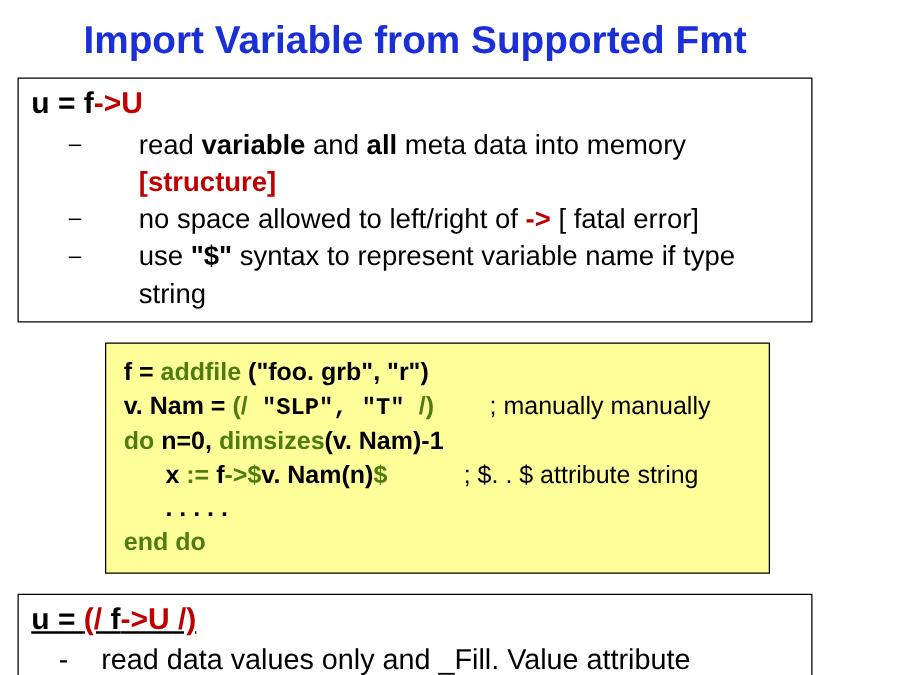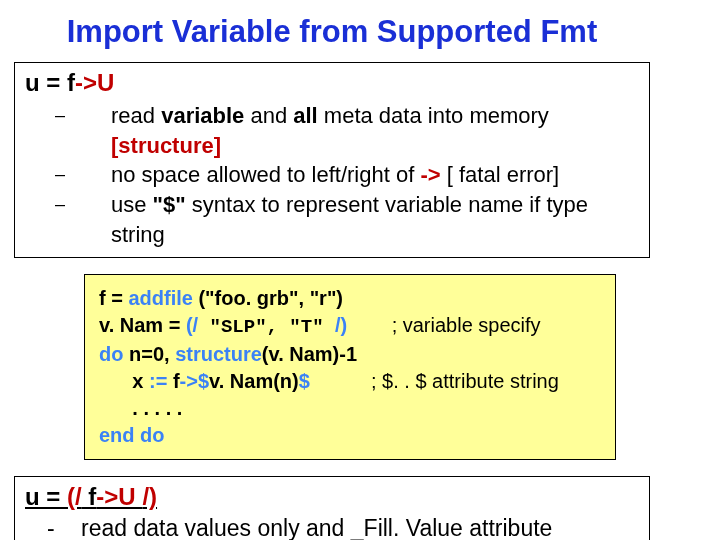--- a/index.html
+++ b/index.html
@@ -58,21 +58,21 @@
   .codebox {
     border: 1.5px solid #000;
     background: #ffff99;
     margin: 0 36px 16px 72px;
     padding: 10px 14px 10px 14px;
     font-size: 20px;
     line-height: 1.35;
   }
   .codeline { white-space: pre; }
   .codeline .b { font-weight: bold; }
-  .codeline .red { color: #3b82f6; font-weight: bold; }
+  .codeline .red { color: #4d7c0f; font-weight: bold; }
   .codeline .mono { font-family: "Courier New", monospace; font-weight: bold; font-size: 19px; }
   .box2 {
     border: 1.5px solid #000;
     padding: 6px 10px 8px 10px;
     margin: 0 2px 0 2px;
   }
   .box2 .expr-line { font-size: 24px; text-decoration: underline; }
   .box2 .sub {
     display: flex;
     font-size: 23px;
@@ -108,22 +108,22 @@
         <div class="dash">–</div>
         <div class="bullet-text">
           <span>use </span><span class="b">"$"</span><span> syntax to represent variable name if type string</span>
         </div>
       </div>
     </div>
   </div>
 
   <div class="codebox">
     <div class="codeline"><span class="b">f = </span><span class="red">addfile</span><span class="b"> ("foo. grb", "r")</span></div>
-    <div class="codeline"><span class="b">v. Nam = </span><span class="red">(/</span><span class="b mono"> "SLP", "T" </span><span class="red">/)</span><span>        ; variable specify</span></div>
-    <div class="codeline"><span class="red">do</span><span class="b"> n=0, </span><span class="red">structure</span><span class="b">(v. Nam)-1</span></div>
+    <div class="codeline"><span class="b">v. Nam = </span><span class="red">(/</span><span class="b mono"> "SLP", "T" </span><span class="red">/)</span><span>        ; manually manually</span></div>
+    <div class="codeline"><span class="red">do</span><span class="b"> n=0, </span><span class="red">dimsizes</span><span class="b">(v. Nam)-1</span></div>
     <div class="codeline"><span class="b">      x </span><span class="red">:=</span><span class="b"> f</span><span class="red">-&gt;$</span><span class="b">v. Nam(n)</span><span class="red">$</span><span>           ; $. . $ attribute string</span></div>
     <div class="codeline"><span class="b">      . . . . .</span></div>
     <div class="codeline"><span class="red">end do</span></div>
   </div>
 
   <div class="box2">
     <div class="expr-line">
       <span class="black">u = </span><span class="red">(/</span><span class="black"> f</span><span class="red">-&gt;U </span><span class="red">/)</span>
     </div>
     <div class="sub">

